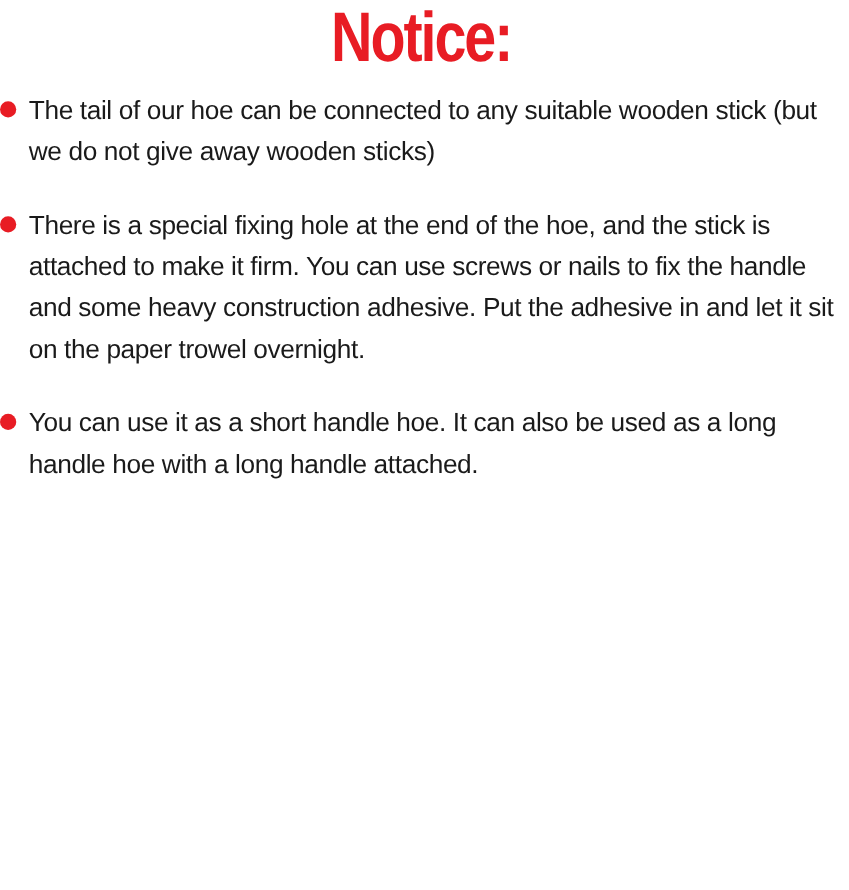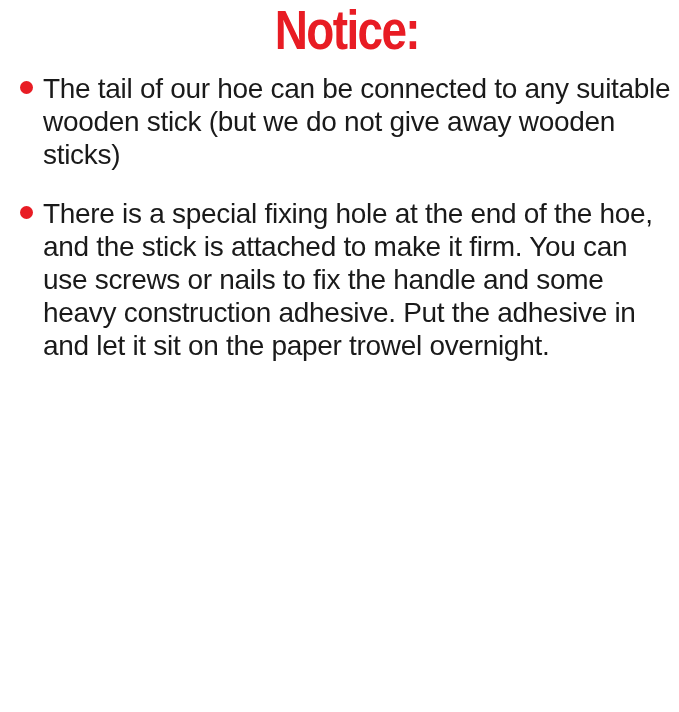--- a/index.html
+++ b/index.html
@@ -14,21 +14,21 @@
   body {
     width: 679px;
     height: 712px;
     overflow: hidden;
     font-family: "Liberation Sans", sans-serif;
     color: var(--text);
   }
   .page {
     width: 679px;
     height: 712px;
-    padding: 2px 6px 0 20px;
+    padding: 2px 6px 0 0;
   }
   .title-wrap {
     text-align: center;
     margin-bottom: 14px;
   }
   .title {
     display: inline-block;
     font-size: 56px;
     line-height: 1.0;
     font-weight: bold;
@@ -48,21 +48,21 @@
   .bullet {
     flex: 0 0 auto;
     width: 13px;
     height: 13px;
     border-radius: 50%;
     background: var(--accent);
     margin-top: 9px;
     margin-right: 10px;
   }
   .notice-text {
-    font-size: 28px;
+    font-size: 21px;
     line-height: 33px;
     letter-spacing: -0.3px;
     color: var(--text);
   }
 </style>
 </head>
 <body>
 
 <div class="page">
   <div class="title-wrap">
@@ -71,14 +71,18 @@
 
   <ul class="notice-list">
     <li class="notice-item">
       <span class="bullet"></span>
       <span class="notice-text">The tail of our hoe can be connected to any suitable wooden stick (but we do not give away wooden sticks)</span>
     </li>
     <li class="notice-item">
       <span class="bullet"></span>
       <span class="notice-text">There is a special fixing hole at the end of the hoe, and the stick is attached to make it firm. You can use screws or nails to fix the handle and some heavy construction adhesive. Put the adhesive in and let it sit on the paper trowel overnight.</span>
     </li>
+    <li class="notice-item">
+      <span class="bullet"></span>
+      <span class="notice-text">You can use it as a short handle hoe. It can also be used as a long handle hoe with a long handle attached.</span>
+    </li>
   </ul>
 </div>
 
 </body></html>

